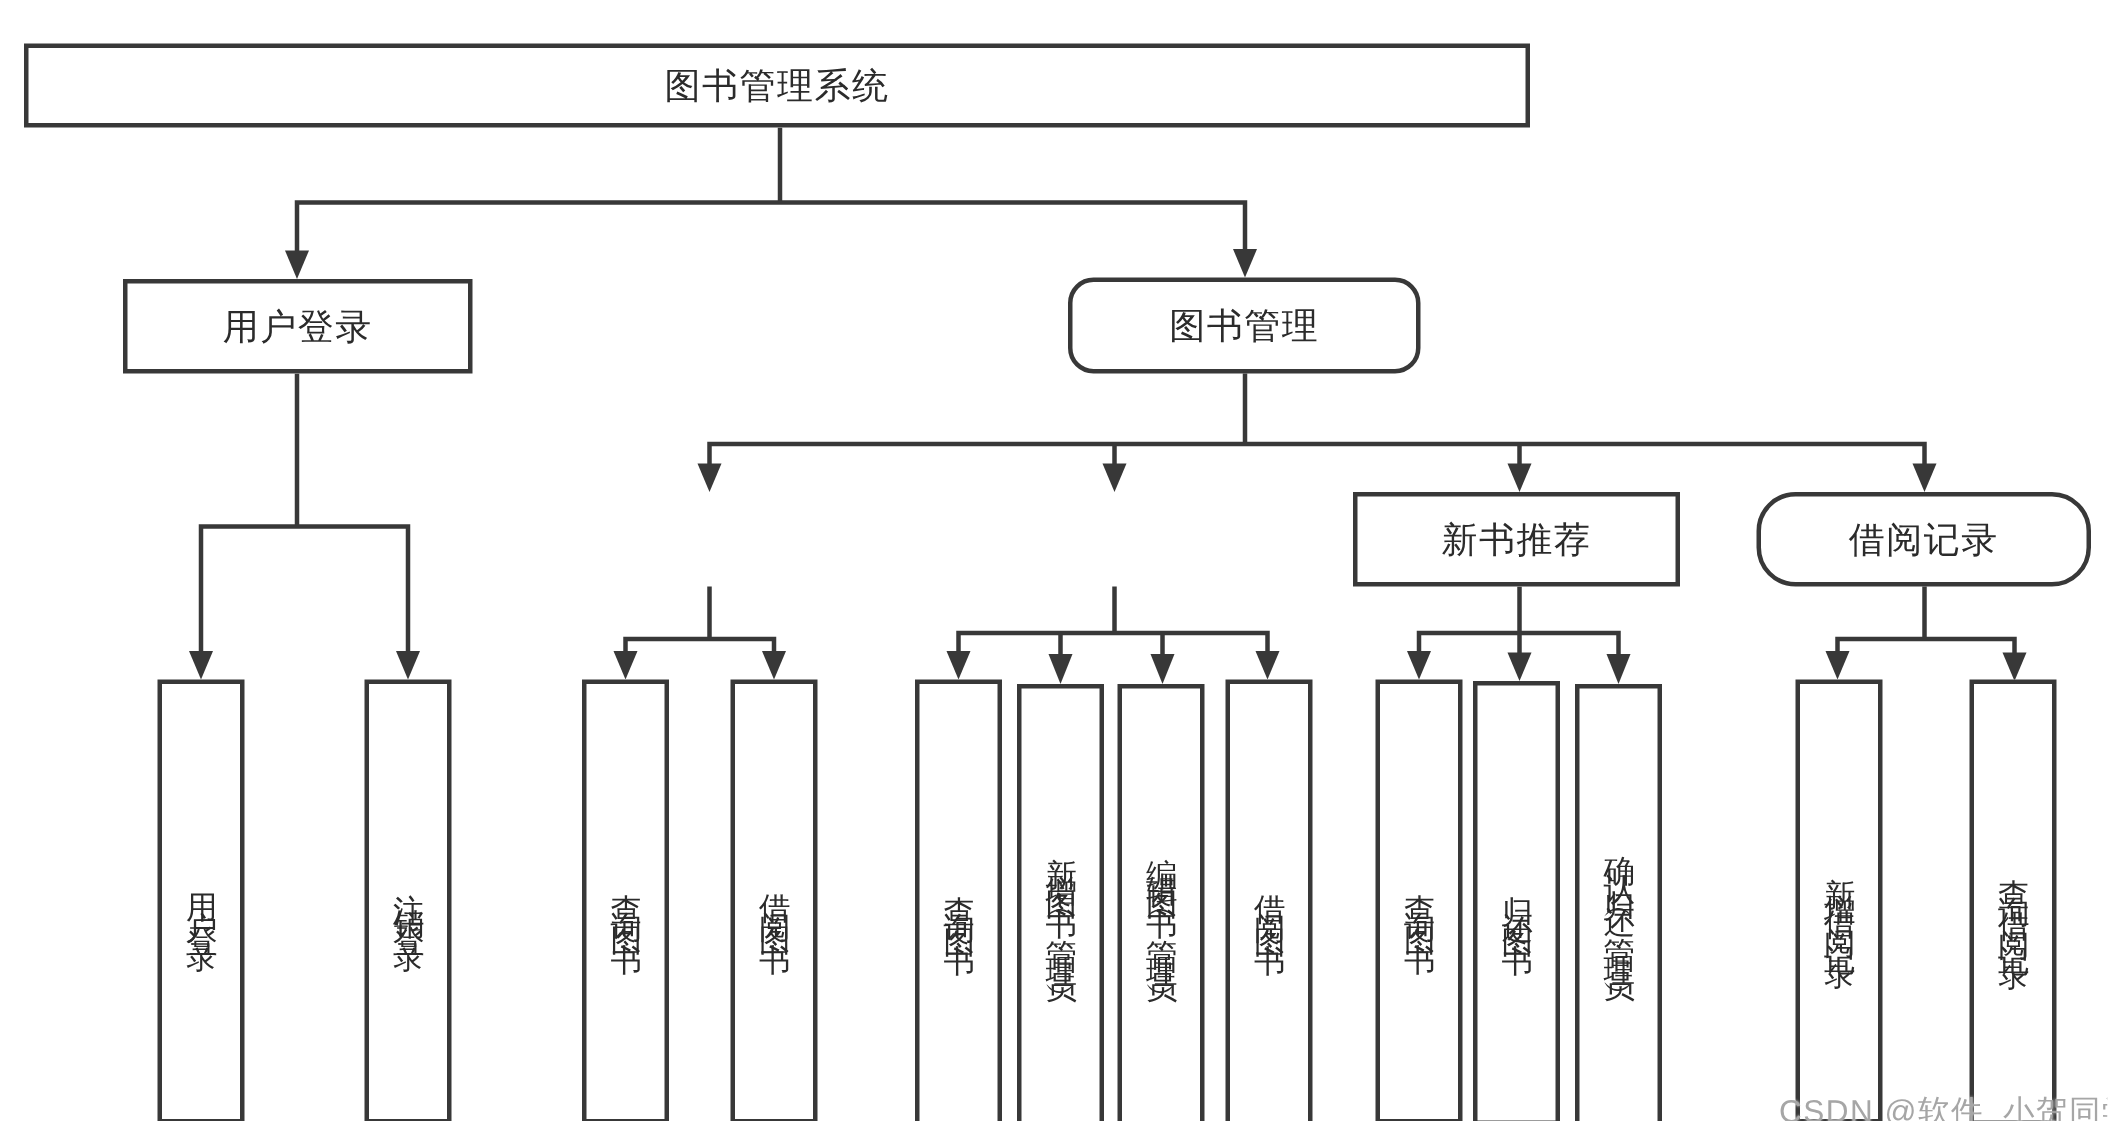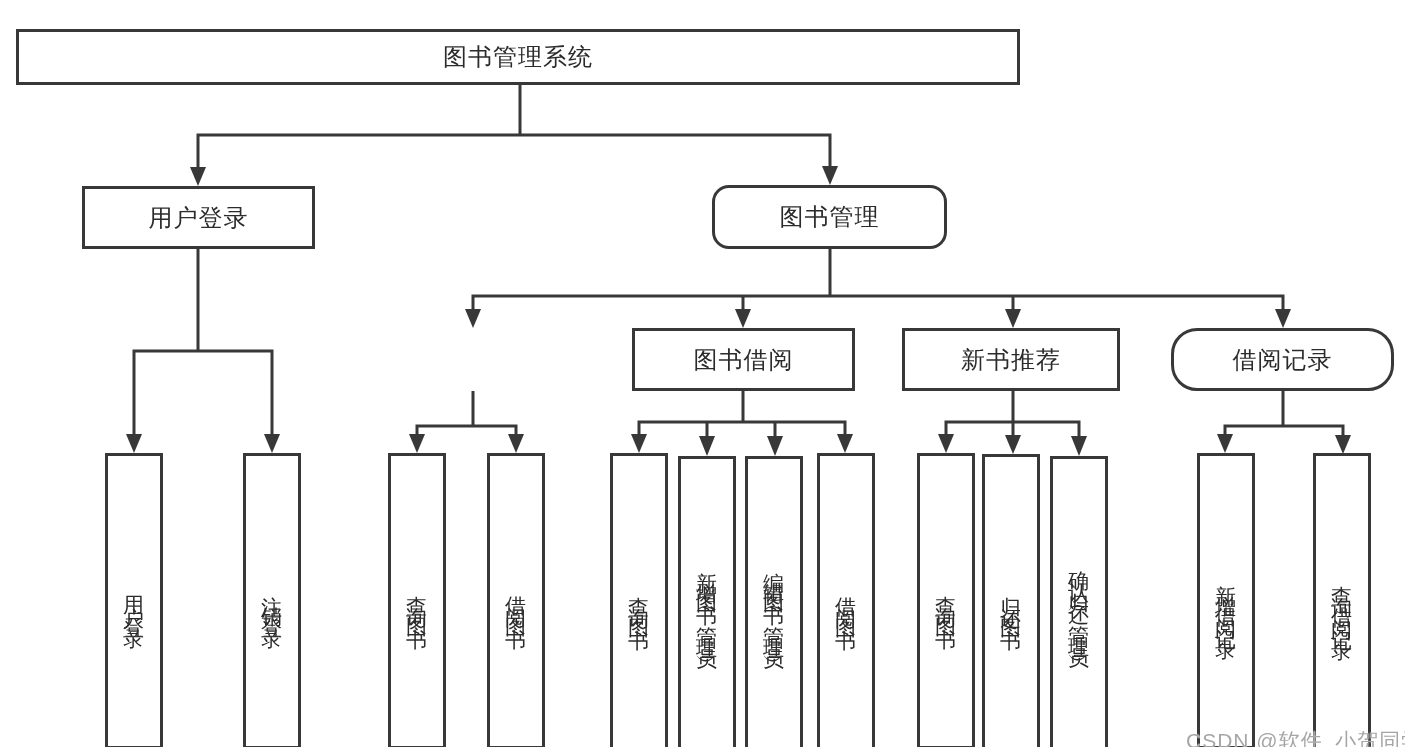--- a/index.html
+++ b/index.html
@@ -104,23 +104,20 @@
     <span>图书管理系统</span>
   </div>
 
   <div class="node h" style="left:82px; top:170px; width:233px; height:63px;">
     <span>用户登录</span>
   </div>
   <div class="node h" style="left:712px; top:169px; width:235px; height:64px;border-radius:17px;">
     <span>图书管理</span>
   </div>
 
-  <div class="node h" style="left:632px; top:312px; width:223px; height:63px;">
-    <span>图书借阅</span>
-  </div>
   <div class="node h" style="left:902px; top:312px; width:218px; height:63px;">
     <span>新书推荐</span>
   </div>
   <div class="node h" style="left:1171px; top:312px; width:223px; height:63px;border-radius:26px;">
     <span>借阅记录</span>
   </div>
 
   <div class="node v" style="left:105px; top:437px; width:58px; height:296px;">
     <span>用户登录</span>
   </div>

